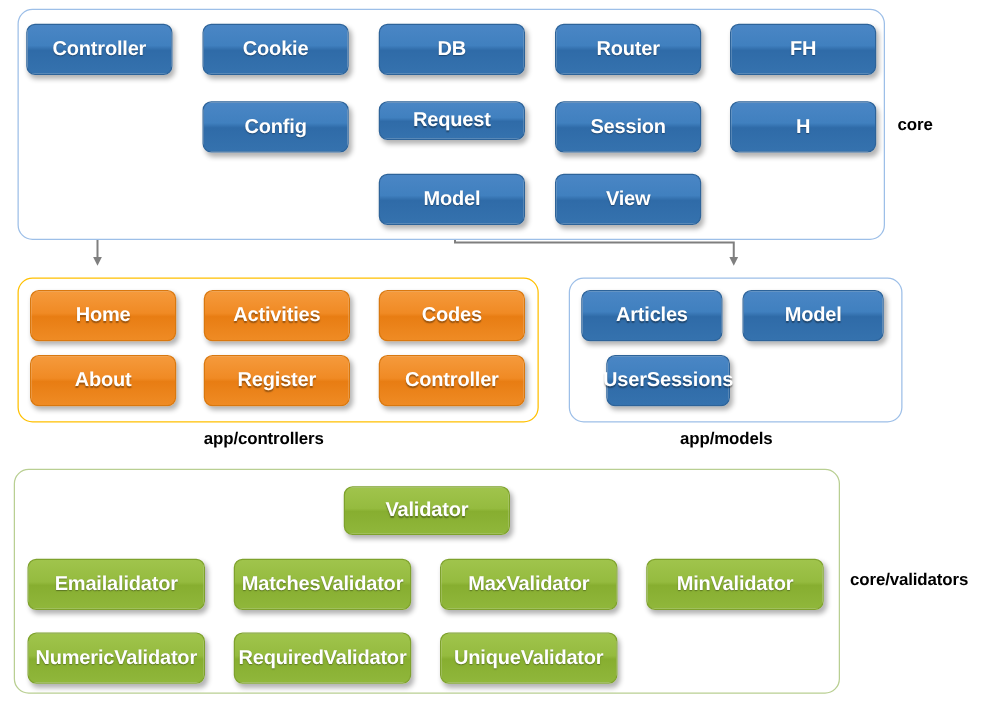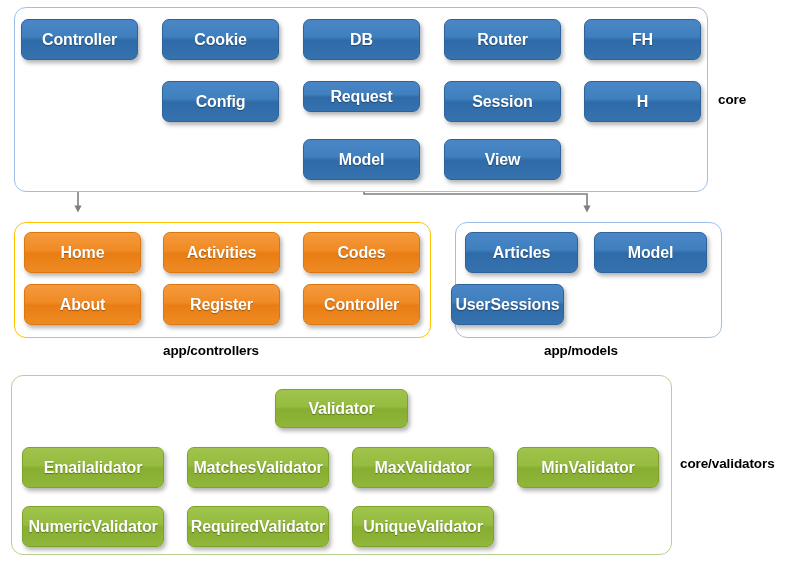--- a/index.html
+++ b/index.html
@@ -130,21 +130,21 @@
   <div class="node orange" style="left:24px; top:284px; width:117px; height:41px;">About</div>
   <div class="node orange" style="left:163px; top:284px; width:117px; height:41px;">Register</div>
   <div class="node orange" style="left:303px; top:284px; width:117px; height:41px;">Controller</div>
 
   <div class="group-box blue" style="left:455px; top:222px; width:267px; height:116px;"></div>
 
   <div class="group-label" style="left:544px; top:343px;">app/models</div>
 
   <div class="node blue" style="left:465px; top:232px; width:113px; height:41px;">Articles</div>
   <div class="node blue" style="left:594px; top:232px; width:113px; height:41px;">Model</div>
-  <div class="node blue" style="left:451px; top:284px; width:113px; height:41px;">UserSessions</div>
+  <div class="node blue" style="left:485px; top:284px; width:99px; height:41px;">UserSessions</div>
 
   <div class="group-box green" style="left:11px; top:375px; width:661px; height:180px;"></div>
 
   <div class="group-label" style="left:680px; top:456px;">core/validators</div>
 
   <div class="node green" style="left:275px; top:389px; width:133px; height:39px;">Validator</div>
 
   <div class="node green" style="left:22px; top:447px; width:142px; height:41px;">Emailalidator</div>
   <div class="node green" style="left:187px; top:447px; width:142px; height:41px;">MatchesValidator</div>
   <div class="node green" style="left:352px; top:447px; width:142px; height:41px;">MaxValidator</div>

